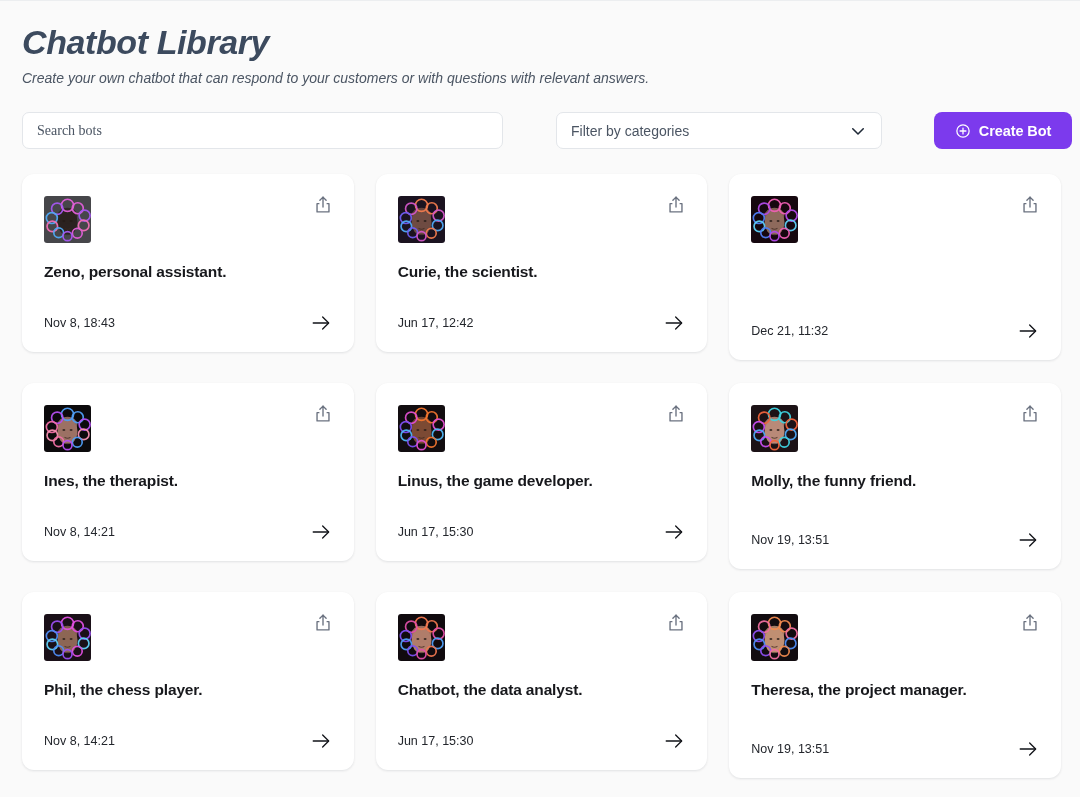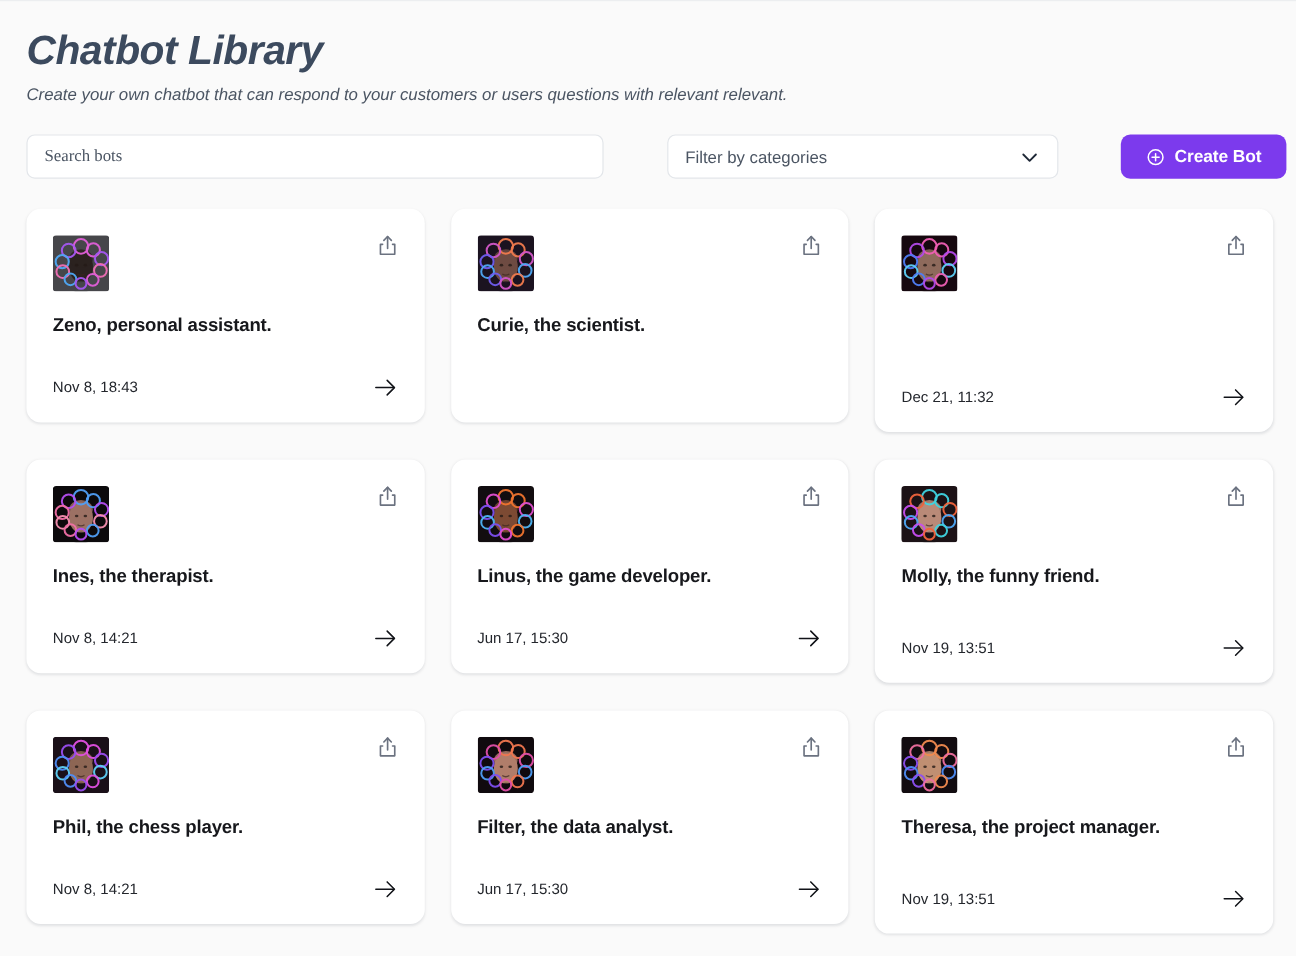--- a/index.html
+++ b/index.html
@@ -203,21 +203,21 @@
   }
   .go-btn svg { width: 22px; height: 22px; display: block; }
 </style>
 </head>
 <body>
 
 <div id="page">
 
   <div class="header">
     <h1 class="page-title">Chatbot Library</h1>
-    <p class="page-subtitle">Create your own chatbot that can respond to your customers or users questions with relevant relevant.</p>
+    <p class="page-subtitle">Create your own chatbot that can respond to your customers or with questions with relevant answers.</p>
   </div>
 
   <div class="toolbar">
     <div class="search-wrap">
       <input class="search-input" type="text" placeholder="Search bots" style="">
     </div>
 
     <div class="filter-wrap">
       <div class="filter-select">
         <span class="filter-label">Filter by categories</span>
@@ -305,20 +305,29 @@
   </svg>
         </div>
     <button class="share-btn">
   <svg viewBox="0 0 24 24" fill="none" stroke="#6b7280" stroke-width="1.5" stroke-linecap="round" stroke-linejoin="round">
     <path d="M7.5 10.5H5.5v9h13v-9h-2"></path>
     <line x1="12" y1="3.4" x2="12" y2="14.2"></line>
     <polyline points="8.6,6.9 12,3.4 15.4,6.9"></polyline>
   </svg>
         </button>
     <div class="card-title">Curie, the scientist.</div>
+    <div class="card-footer">
+      <span class="card-date">Jun 17, 12:42</span>
+      <button class="go-btn">
+  <svg viewBox="0 0 24 24" fill="none" stroke="#111318" stroke-width="1.4" stroke-linecap="round" stroke-linejoin="round">
+    <line x1="3.5" y1="12" x2="20" y2="12"></line>
+    <polyline points="13.8,5.4 20.4,12 13.8,18.6"></polyline>
+  </svg>
+          </button>
+    </div>
       </div>
       <div class="card tall">
     <div class="avatar">
   <svg viewBox="0 0 48 48" xmlns="http://www.w3.org/2000/svg">
     <rect x="0" y="0" width="48" height="48" fill="#16080f"></rect>
     <ellipse cx="24" cy="27" rx="10.2" ry="13" fill="#8e6a5c"></ellipse>
     <ellipse cx="24" cy="20" rx="10" ry="8" fill="#8e6a5c" opacity="0.85"></ellipse>
     <ellipse cx="20.3" cy="25.5" rx="1.5" ry="1.1" fill="#241a16" opacity="0.8"></ellipse>
     <ellipse cx="27.7" cy="25.5" rx="1.5" ry="1.1" fill="#241a16" opacity="0.8"></ellipse>
     <path d="M21 33 Q24 35 27 33" stroke="#3a2620" stroke-width="1.1" fill="none" opacity="0.7"></path>
@@ -534,21 +543,21 @@
             <circle cx="24" cy="41" r="4.6" fill="none" stroke="#e04fa8" stroke-width="1.7" opacity="0.95"></circle>
   </svg>
         </div>
     <button class="share-btn">
   <svg viewBox="0 0 24 24" fill="none" stroke="#6b7280" stroke-width="1.5" stroke-linecap="round" stroke-linejoin="round">
     <path d="M7.5 10.5H5.5v9h13v-9h-2"></path>
     <line x1="12" y1="3.4" x2="12" y2="14.2"></line>
     <polyline points="8.6,6.9 12,3.4 15.4,6.9"></polyline>
   </svg>
         </button>
-    <div class="card-title">Filter, the data analyst.</div>
+    <div class="card-title">Chatbot, the data analyst.</div>
     <div class="card-footer">
       <span class="card-date">Jun 17, 15:30</span>
       <button class="go-btn">
   <svg viewBox="0 0 24 24" fill="none" stroke="#111318" stroke-width="1.4" stroke-linecap="round" stroke-linejoin="round">
     <line x1="3.5" y1="12" x2="20" y2="12"></line>
     <polyline points="13.8,5.4 20.4,12 13.8,18.6"></polyline>
   </svg>
           </button>
     </div>
       </div>

